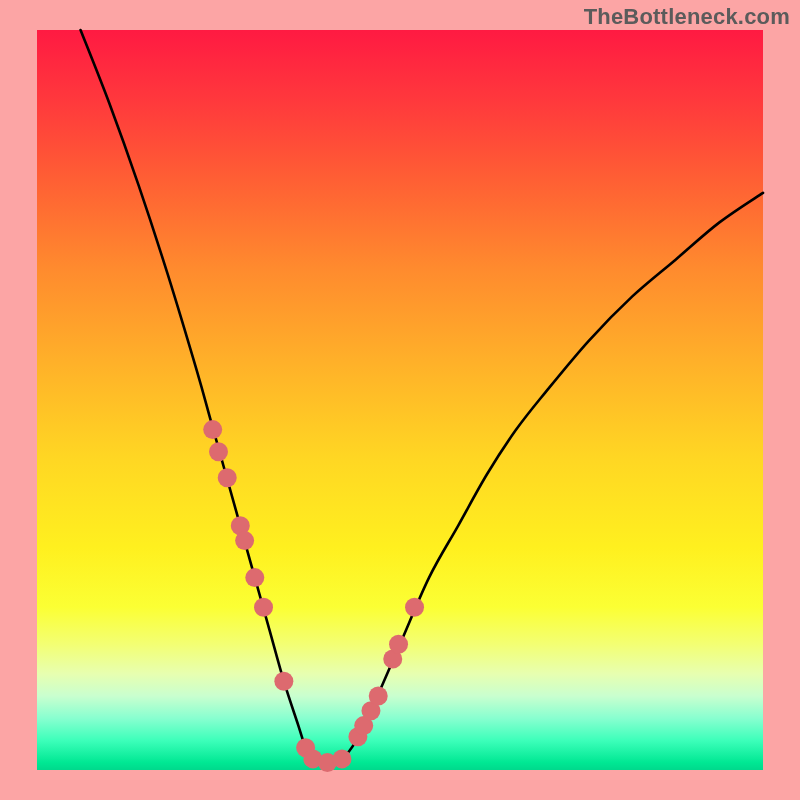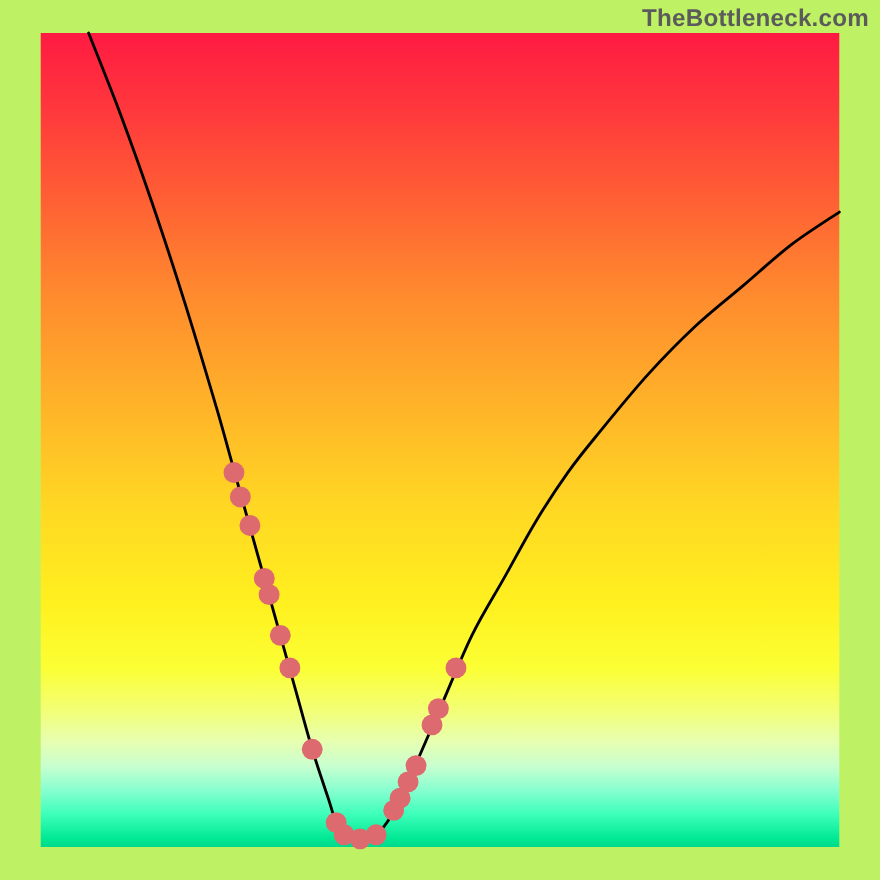--- a/index.html
+++ b/index.html
@@ -10,21 +10,21 @@
     background: #000;
     overflow: hidden;
     font-family: Arial, Helvetica, sans-serif;
   }
   .frame {
     position: absolute;
     left: 0;
     top: 0;
     width: 800px;
     height: 800px;
-    background: #bef264;
+    background: #fca5a5;
   }
   .plot {
     position: absolute;
     left: 37px;
     top: 30px;
     width: 726px;
     height: 740px;
     background: linear-gradient(to bottom,
       #ff1a42 0%,
       #ff3a3c 10%,

